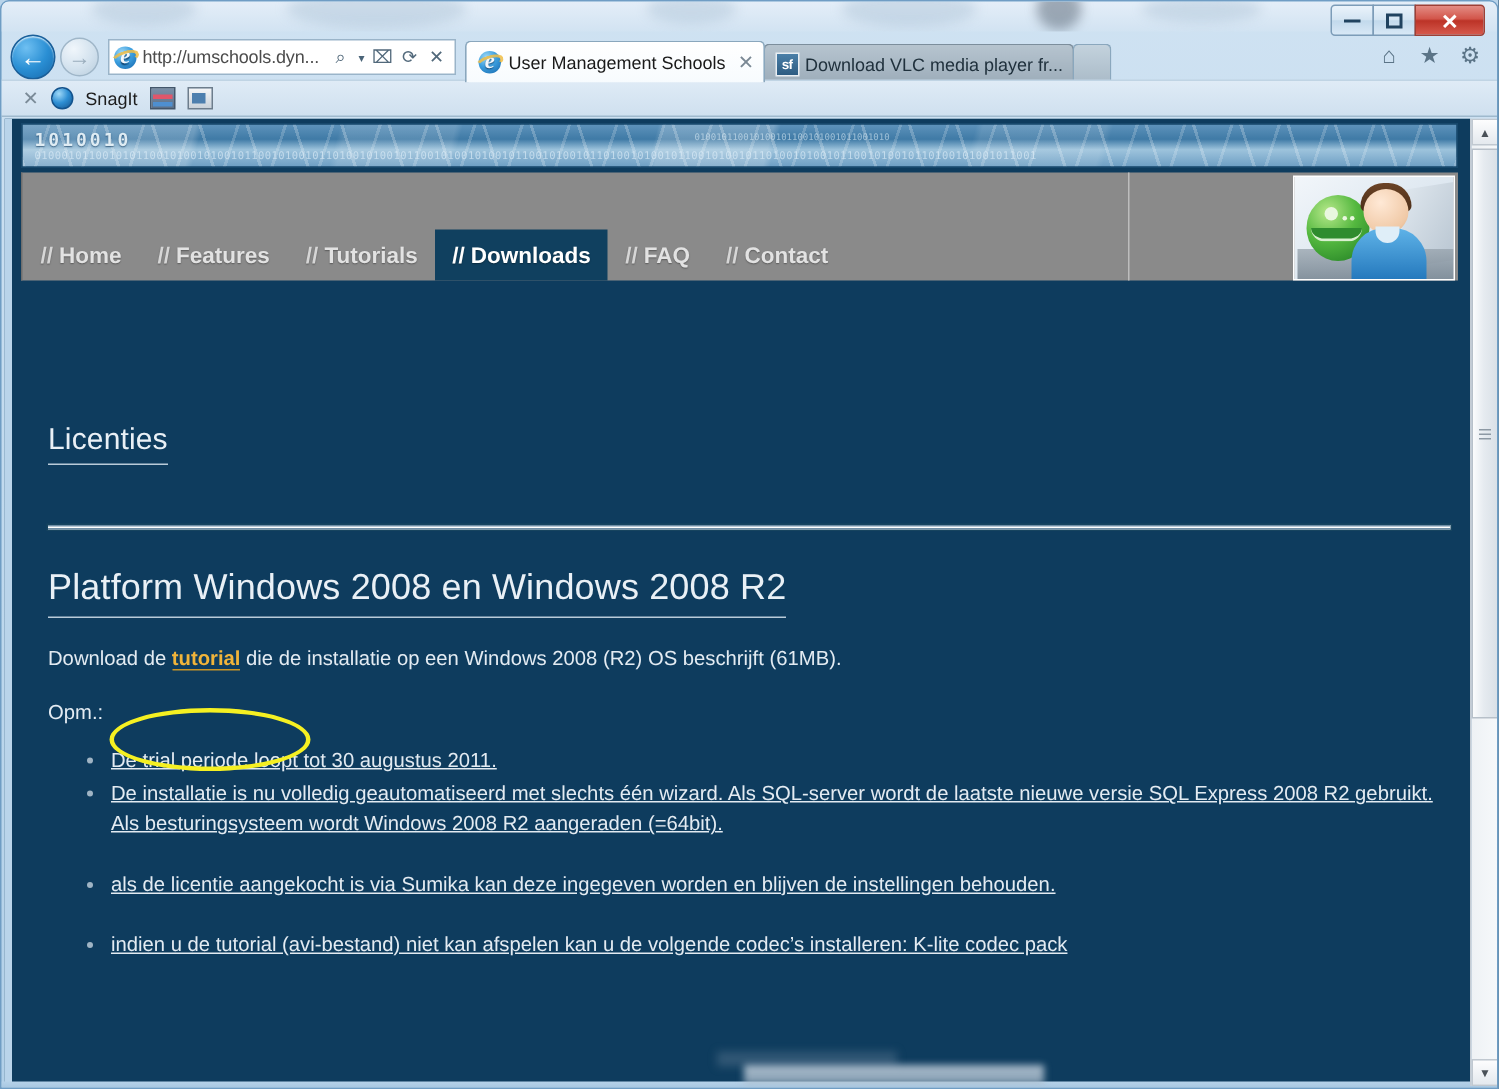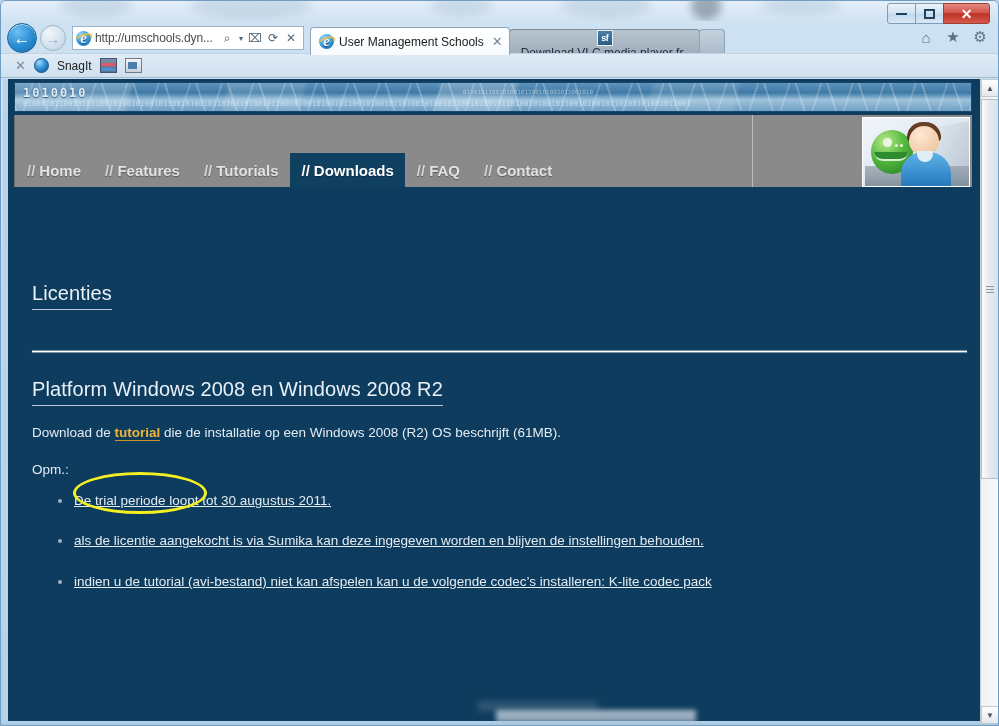--- a/index.html
+++ b/index.html
@@ -182,21 +182,20 @@
   .tab.active {
     background: linear-gradient(180deg,#ffffff 0%, #f7fbfe 100%);
     color: #1a1a1a;
     height: 28px;
     z-index: 5;
   }
   .tab.inactive {
     background: linear-gradient(180deg,#b6c4cf 0%, #9dadba 100%);
     color: #20313d;
     border-color: #7c8e9c;
-    flex-direction: column;
   }
   .tab.newtab {
     width: 26px;
     background: linear-gradient(180deg,#c3d2dd 0%, #aabbc8 100%);
     padding: 0;
   }
   .tab-title {
     white-space: nowrap;
     overflow: hidden;
     text-overflow: ellipsis;
@@ -465,21 +464,21 @@
   h1.section {
     font-size: 20px;
     font-weight: normal;
     color: #e9f0f6;
     border-bottom: 1px solid #b9cbd9;
     display: inline-block;
     padding-bottom: 1px;
     letter-spacing: .1px;
   }
   h1.section.sub {
-    font-size: 20px;
+    font-size: 24px;
   }
   p.para { margin-top: 17px; }
   a.lnk-yellow {
     color: #f2ef52;
     text-decoration: none;
     border-bottom: 1px solid #cfcb3b;
     font-weight: bold;
   }
   a.lnk-orange {
     color: #f0b43a;
@@ -738,20 +737,21 @@
 
 
         <p class="para">
           <span>Download de </span><a class="lnk-orange" href="#">tutorial</a><span> die de installatie op een Windows 2008 (R2) OS beschrijft (61MB).</span>
         </p>
 
         <p class="para">Opm.:</p>
 
         <ul class="bullets">
           <li>De trial periode loopt tot 30 augustus 2011.</li>
+          <li>De installatie is nu volledig geautomatiseerd met slechts één wizard. Als SQL-server wordt de laatste nieuwe versie SQL Express 2008 R2 gebruikt. Als besturingsysteem wordt Windows 2008 R2 aangeraden (=64bit).</li>
           <li class="spaced">als de licentie aangekocht is via Sumika kan deze ingegeven worden en blijven de instellingen behouden.</li>
           <li class="spaced">indien u de tutorial (avi-bestand) niet kan afspelen kan u de volgende codec’s installeren: K-lite codec pack</li>
         </ul>
 
         
       </div>
 
       <div id="status-blur2"></div>
     </div>
 

